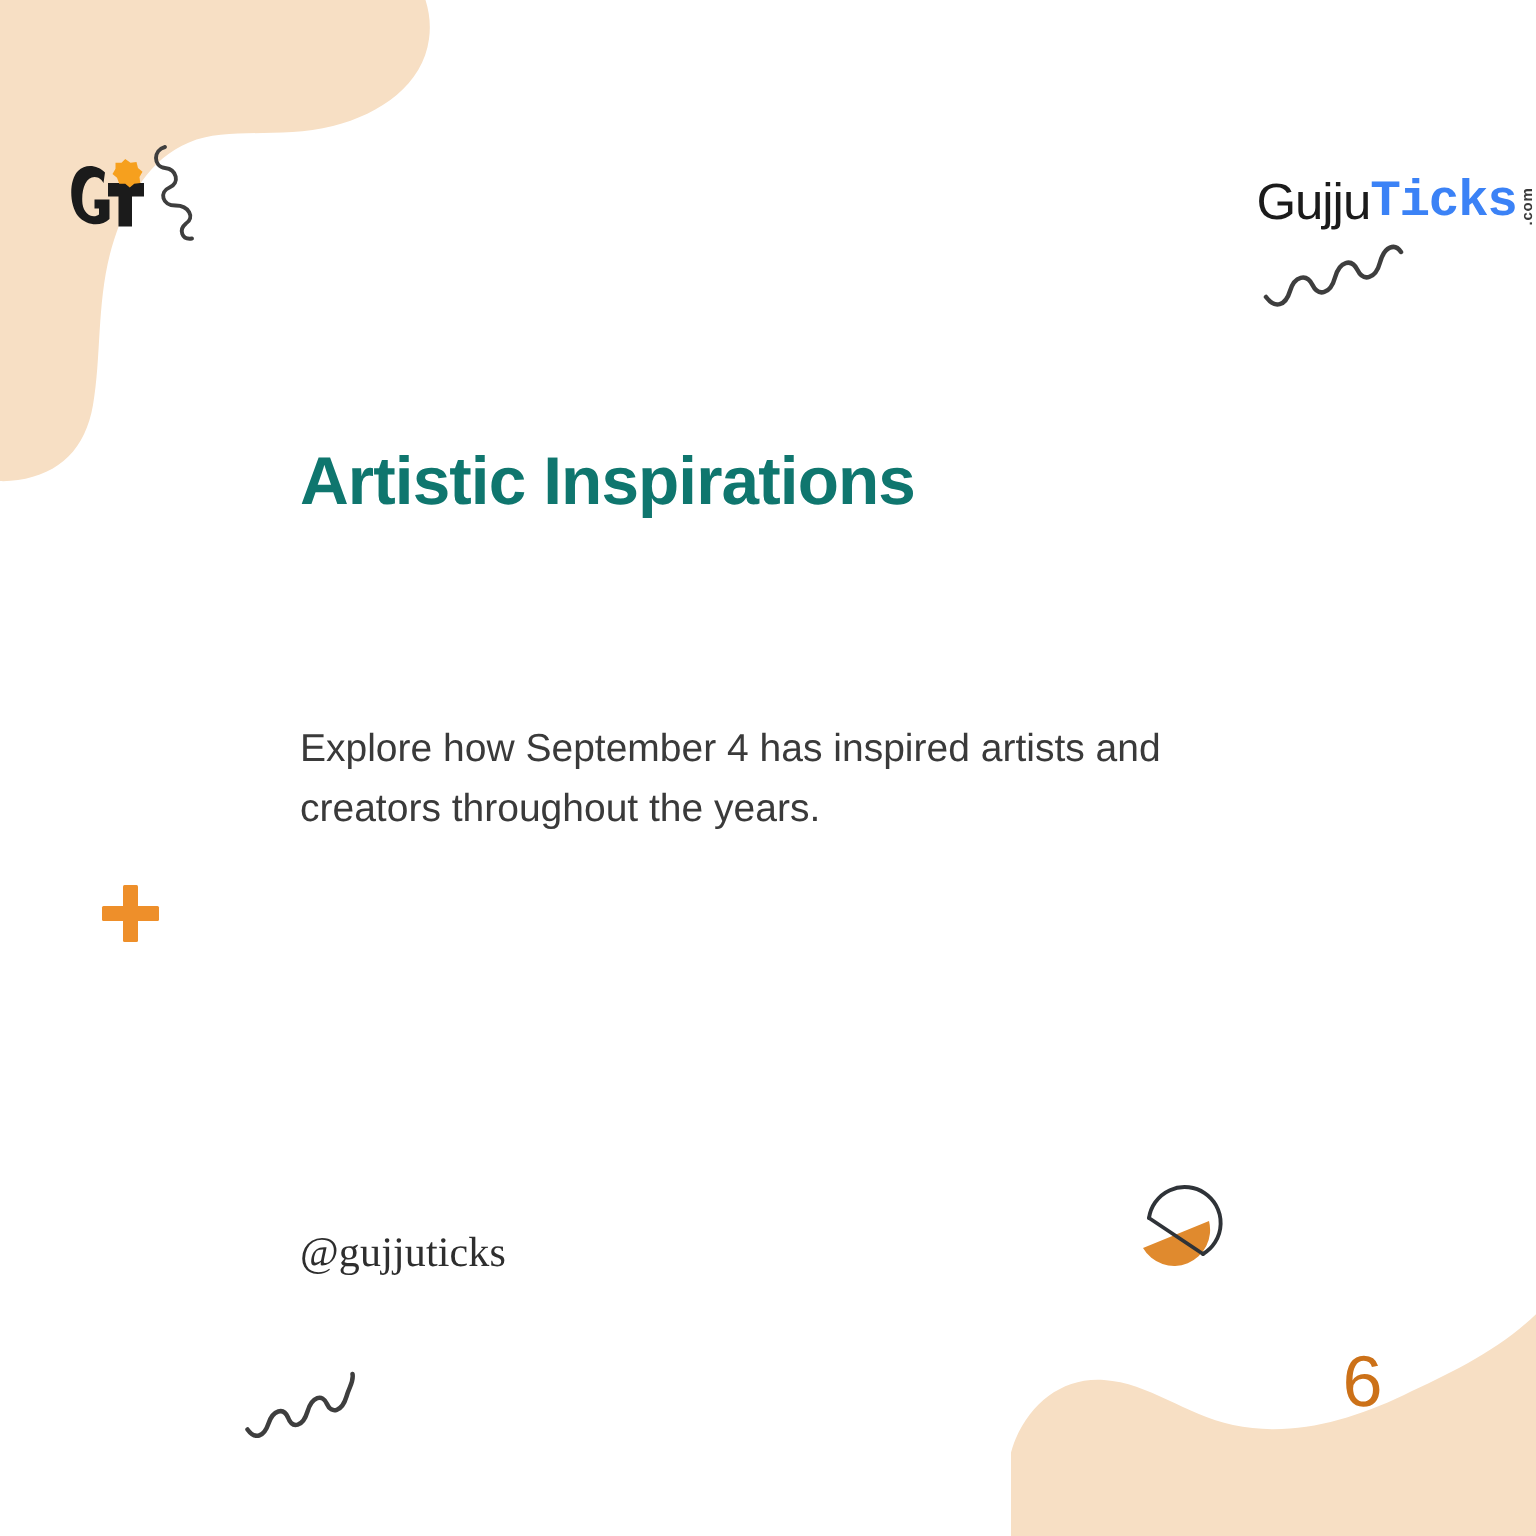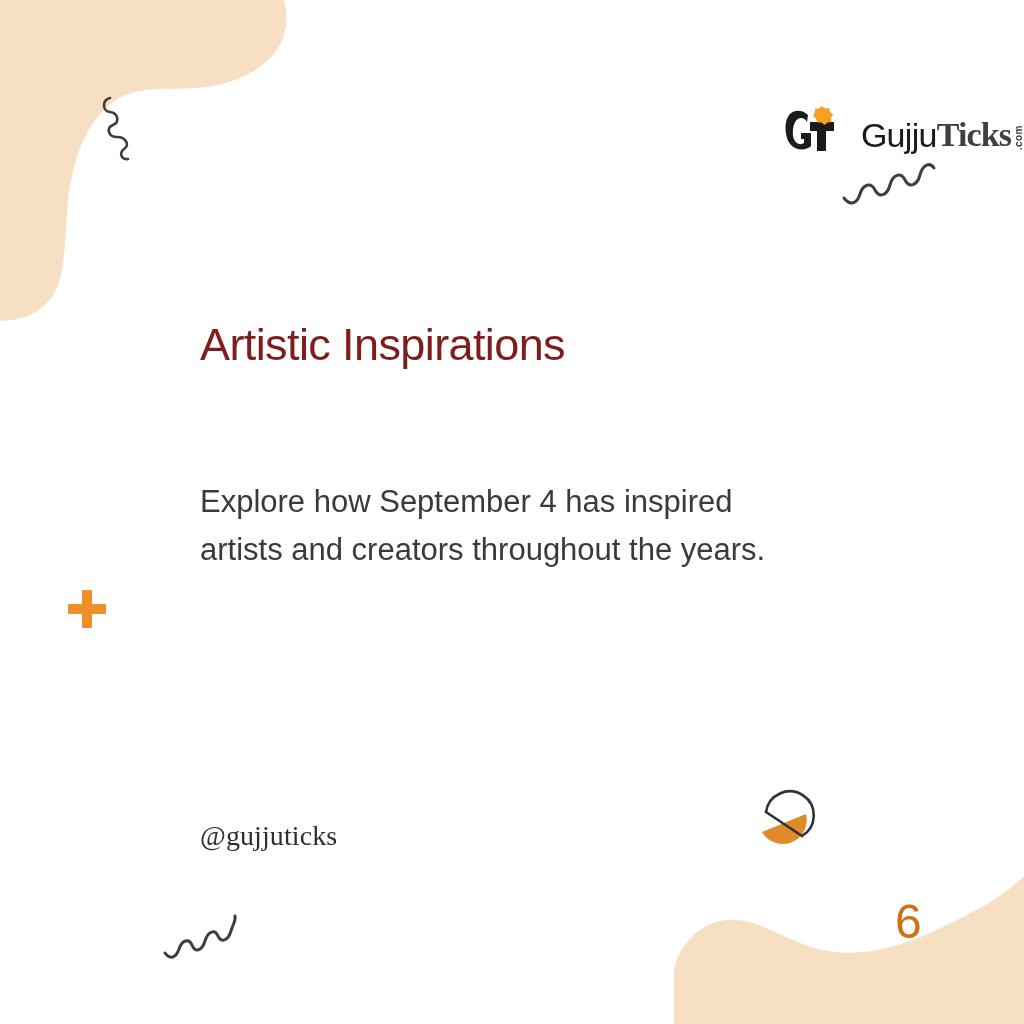--- a/index.html
+++ b/index.html
@@ -61,21 +61,21 @@
     height: 68px;
   }
 
   
   #logo {
     position: absolute;
     left: 0;
     right: 0;
     top: 106px;
     display: flex;
-    justify-content: flex-end;
+    justify-content: space-between;
     align-items: flex-end;
     gap: 0px;
     margin-left: 47px;
   }
   #logo-mark {
     width: 66px;
     height: 48px;
     display: block;
   }
   #logo-wordmark {
@@ -87,61 +87,61 @@
   }
   .logo-word-light {
     font-family: "Liberation Sans", sans-serif;
     font-size: 34px;
     font-weight: 400;
     letter-spacing: -0.7px;
     color: #1b1b1b;
     line-height: 1;
   }
   .logo-word-bold {
-    font-family: Liberation Serif, serif;
+    font-family: Liberation Mono, monospace;
     font-size: 34px;
     font-weight: 700;
     letter-spacing: -0.9px;
-    color: #404040;
+    color: #3b82f6;
     line-height: 1;
   }
   #logo-tld {
     font-family: "Liberation Sans", sans-serif;
     font-size: 10px;
     font-weight: 600;
     color: #3a3a3a;
     line-height: 1;
     writing-mode: vertical-rl;
     transform: rotate(180deg);
     margin-left: 3px;
     margin-bottom: 2px;
     letter-spacing: 0.5px;
   }
 
   
   #headline {
     position: absolute;
     left: 200px;
-    top: 320px;
+    top: 296px;
     font-family: "Liberation Sans", sans-serif;
     font-size: 45px;
-    font-weight: 400;
+    font-weight: 700;
     letter-spacing: -0.6px;
-    color: #7f1d1d;
+    color: #0f766e;
     line-height: 1.12;
     margin: 0;
     white-space: nowrap;
   }
   #body-copy {
     position: absolute;
     left: 200px;
     top: 478px;
     width: 606px;
     font-family: "Liberation Sans", sans-serif;
-    font-size: 31px;
+    font-size: 26px;
     font-weight: 400;
     color: #3a3a3a;
     line-height: 1.55;
     margin: 0;
   }
   #handle {
     position: absolute;
     left: 200px;
     top: 820px;
     font-family: Liberation Serif, serif;

